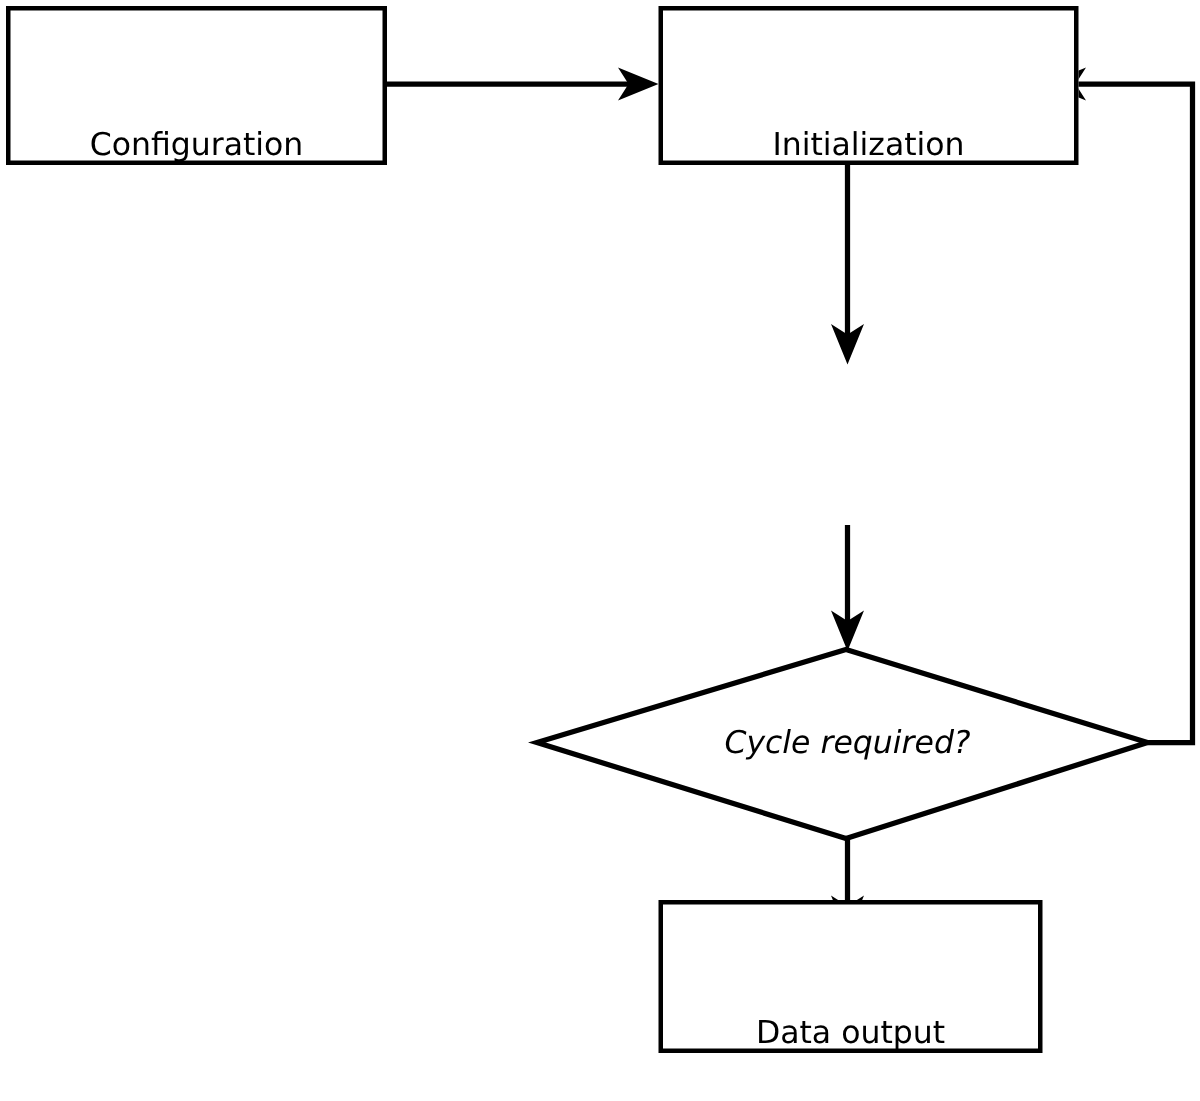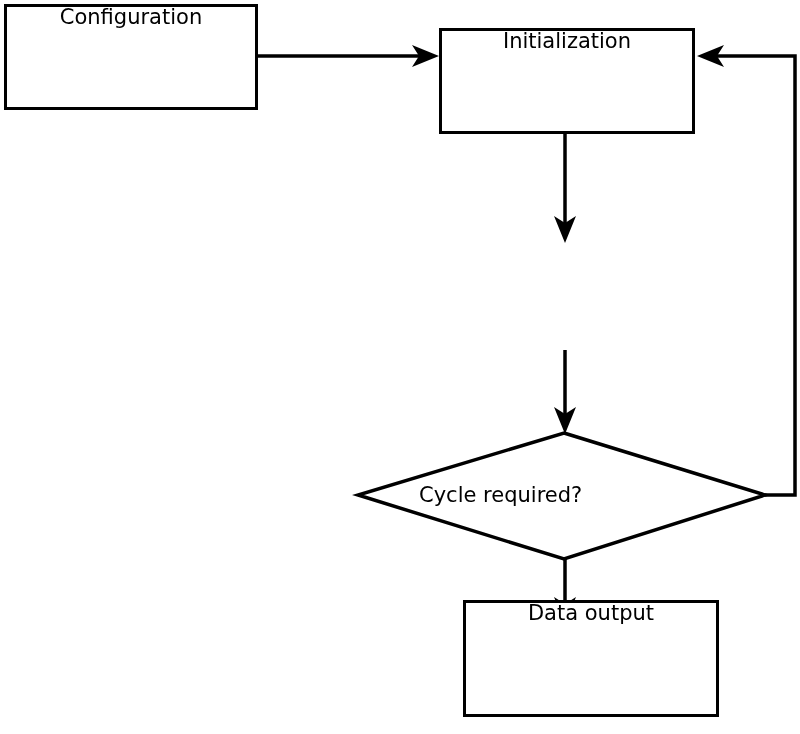--- a/index.html
+++ b/index.html
@@ -16,41 +16,42 @@
     position: absolute;
     left: 0; top: 0;
     width: 800px; height: 734px;
   }
   .node {
     position: absolute;
     box-sizing: border-box;
     background: #ffffff;
     border: 3px solid #000000;
     display: flex;
-    align-items: flex-start;
+    align-items: flex-end;
     justify-content: center;
     font-size: 21px;
     line-height: 1;
     text-align: center;
   }
   .node-configuration { left: 4px;   top: 4px;   width: 254px; height: 106px; }
-  .node-initialization{ left: 439px; top: 4px;   width: 256px; height: 106px; margin-top: 24px; }
+  .node-initialization{ left: 439px; top: 4px;   width: 280px; height: 106px; }
   .node-measuring     { left: 437px; top: 241px; width: 256px; height: 109px; }
-  .node-data-output   { left: 439px; top: 600px; width: 256px; height: 117px; margin-left: 24px; }
+  .node-data-output   { left: 439px; top: 600px; width: 256px; height: 102px; }
   .diamond-label {
     position: absolute;
     left: 419px; top: 462px;
     width: 292px; height: 66px;
     display: flex;
     align-items: center;
-    justify-content: flex-start;
+    justify-content: center;
     font-size: 21px;
     line-height: 1;
     text-align: center;
     pointer-events: none;
+    font-style: italic;
   }
   .stroke { stroke: #000000; stroke-width: 3.5; fill: none; }
   .fillblk { fill: #000000; stroke: none; }
   .diamond { fill: #ffffff; stroke: #000000; stroke-width: 3.5; stroke-linejoin: miter; }
 </style>
 </head>
 <body>
 
 <div class="canvas">
 

